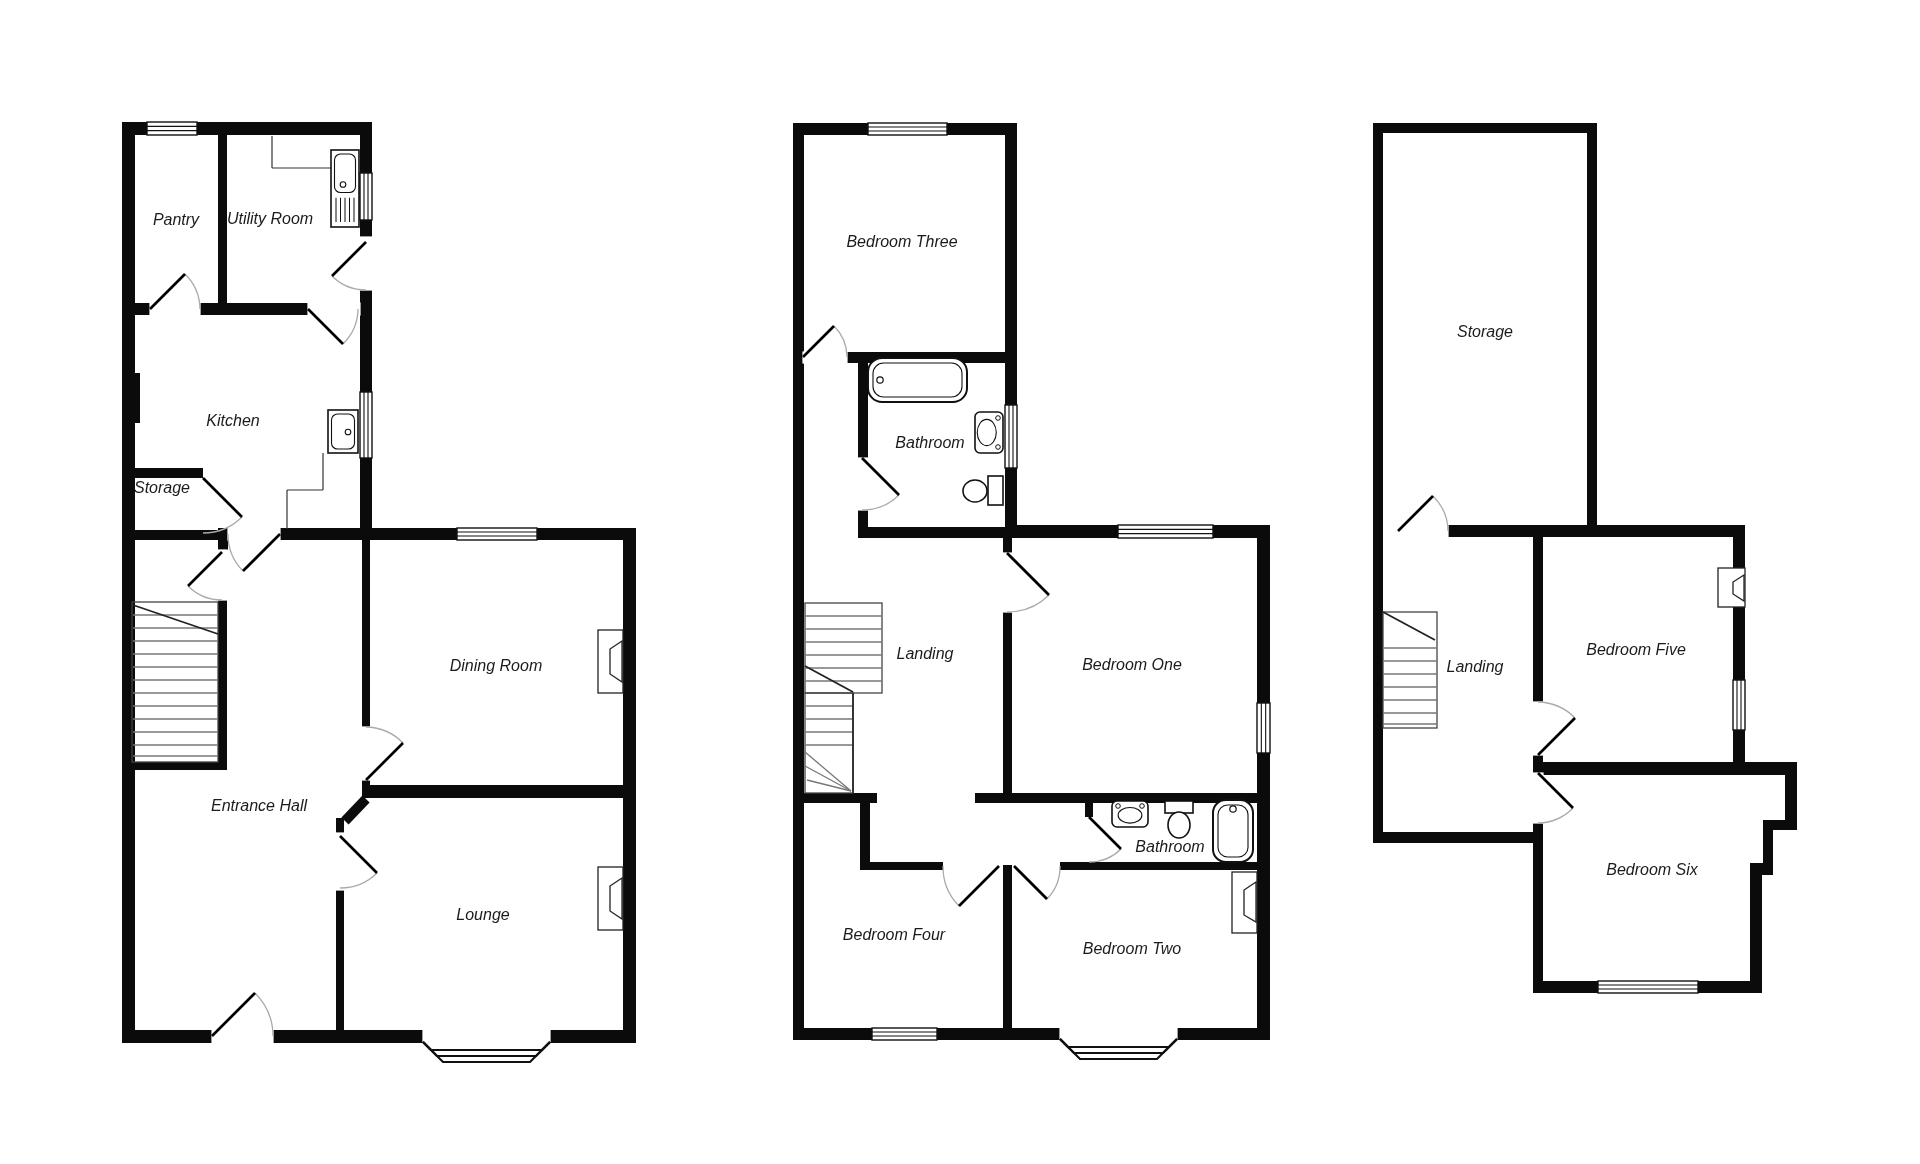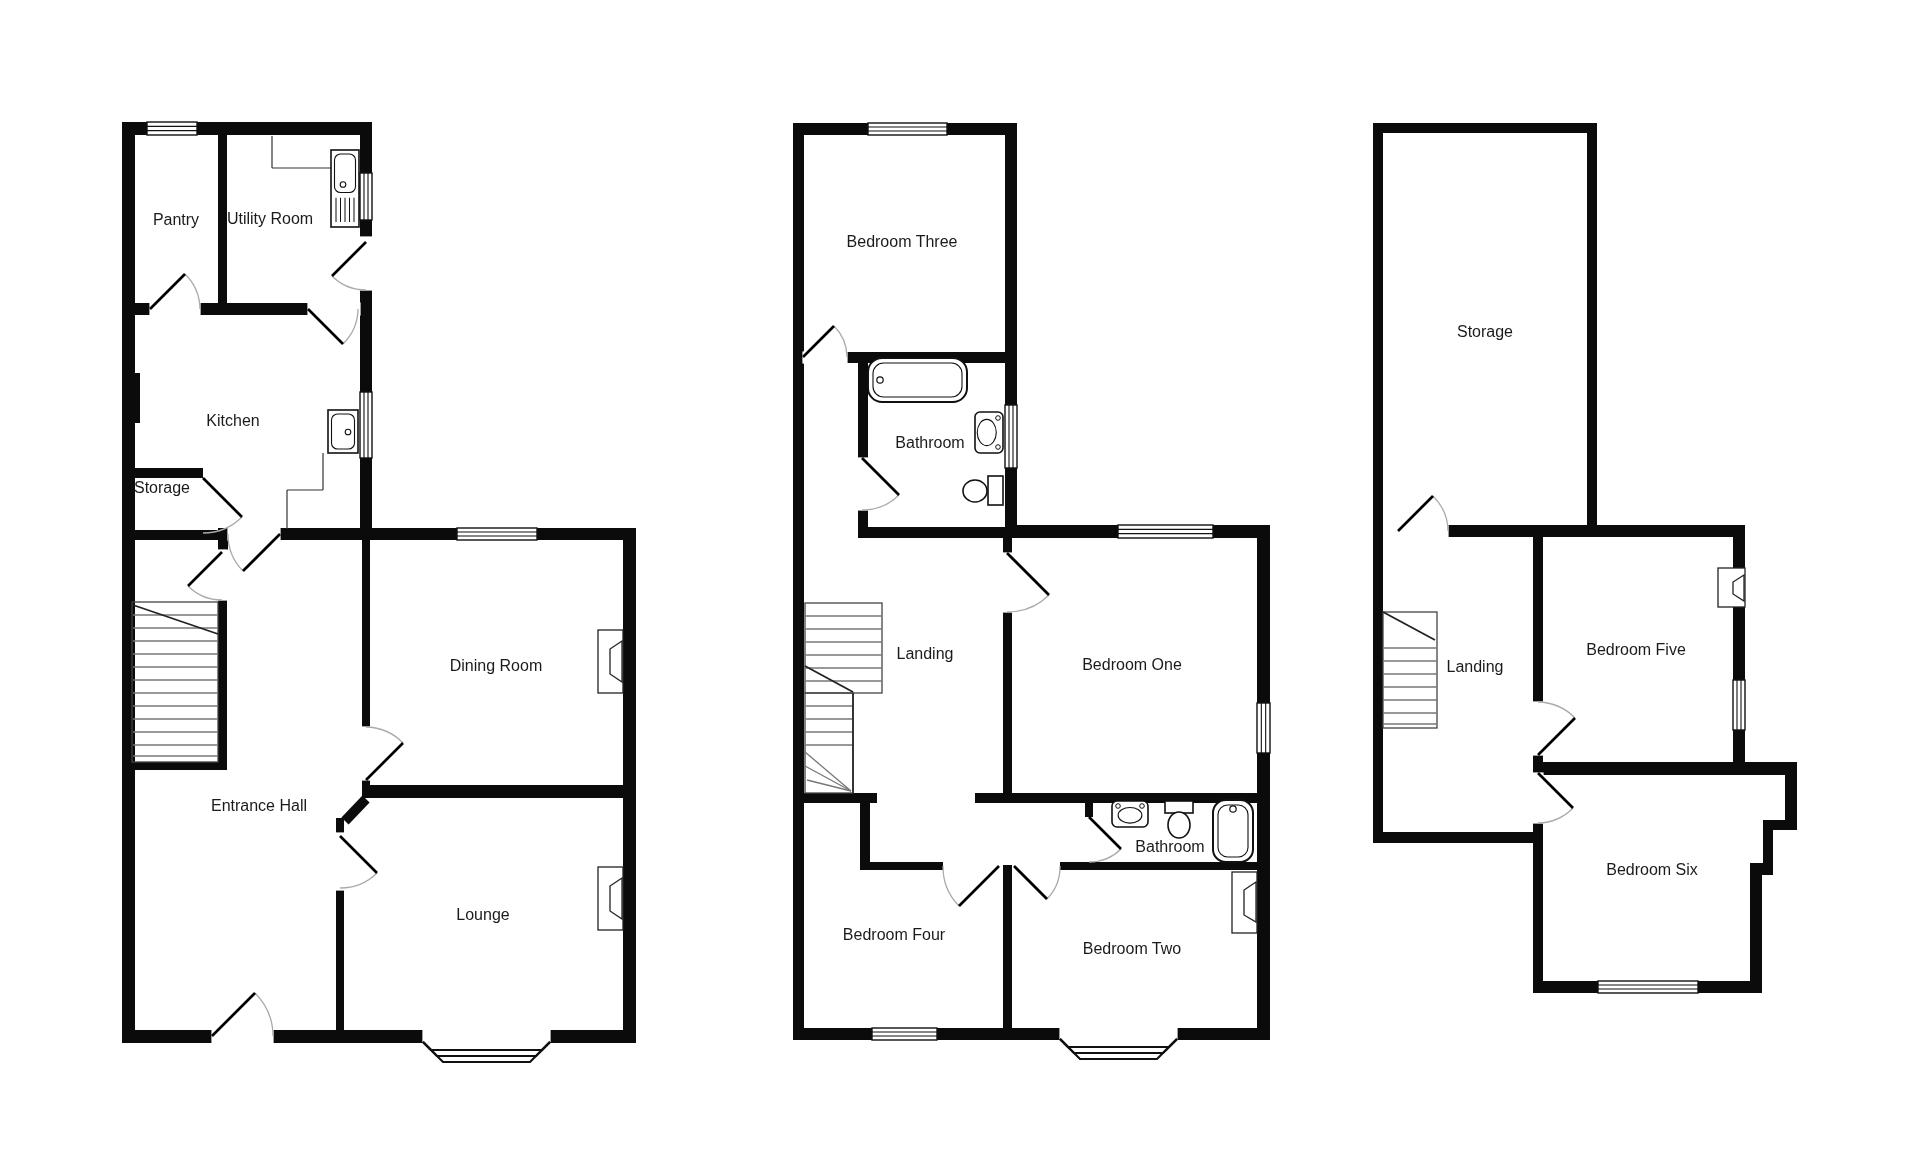--- a/index.html
+++ b/index.html
@@ -1,16 +1,16 @@
 <!DOCTYPE html>
 <html><head>
 <meta charset="utf-8">
 <style>
   html,body{margin:0;padding:0;background:#ffffff;}
-  .page{width:1920px;height:1164px;position:relative;background:#ffffff;overflow:hidden;}
+  .page{width:1920px;height:1164px;position:relative;background:#ffffff;overflow:hidden;font-style:italic;}
   svg{display:block;}
   svg text{font-family:"Liberation Sans","DejaVu Sans",sans-serif;font-size:16px;fill:#1b1b1b;}
 </style>
 </head>
 <body>
 
 <div class="page">
   <svg width="1920" height="1164" viewBox="0 0 1920 1164">
       <g>
         <rect x="122" y="122" width="13" height="921" fill="#0b0b0b"></rect>

